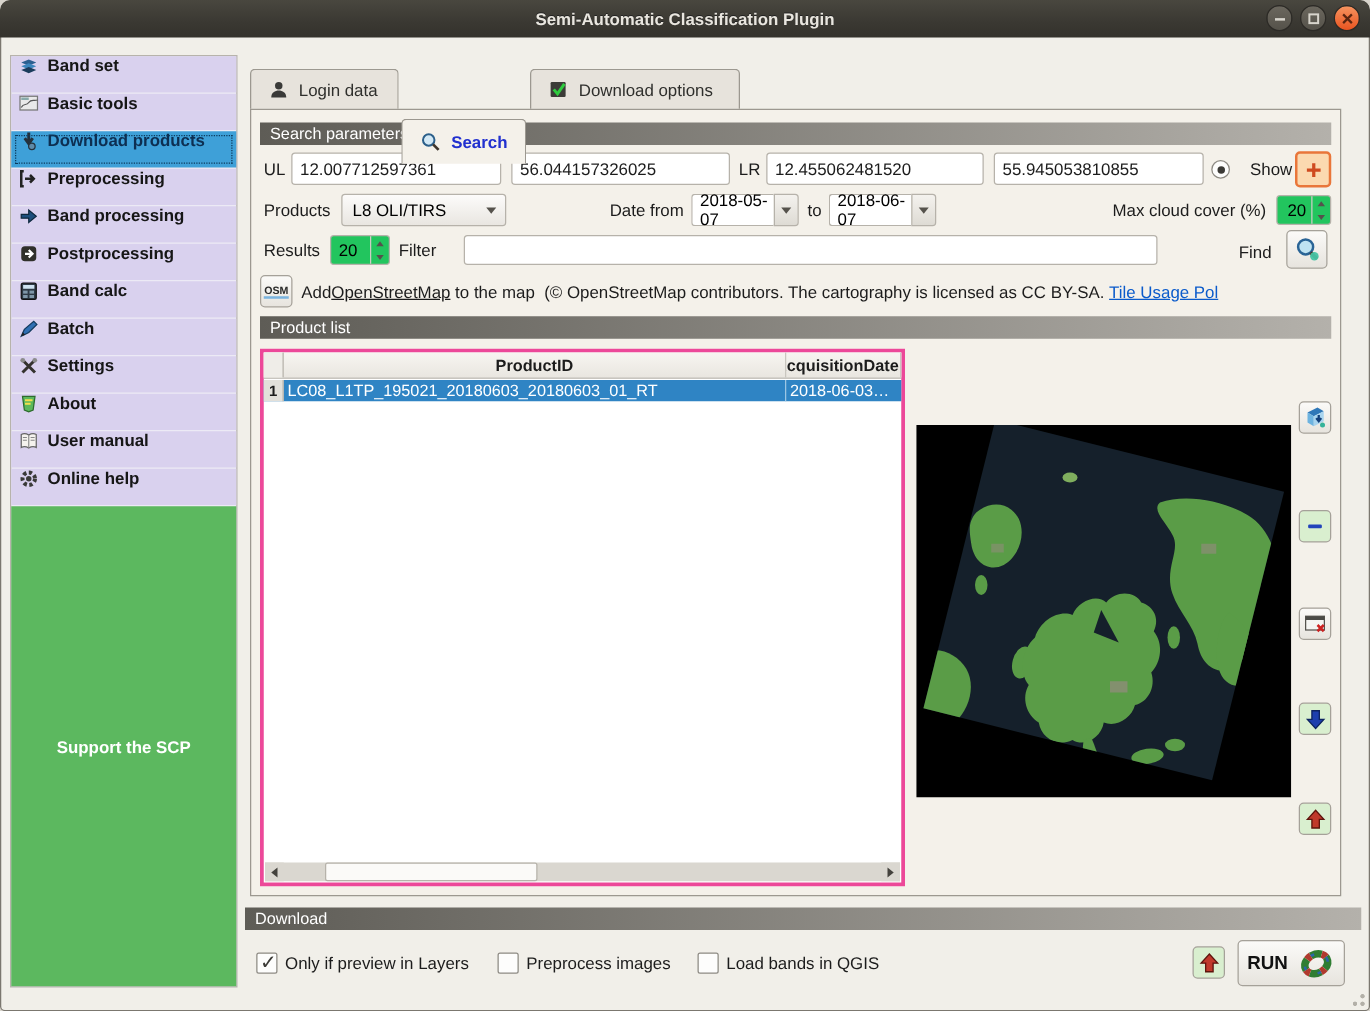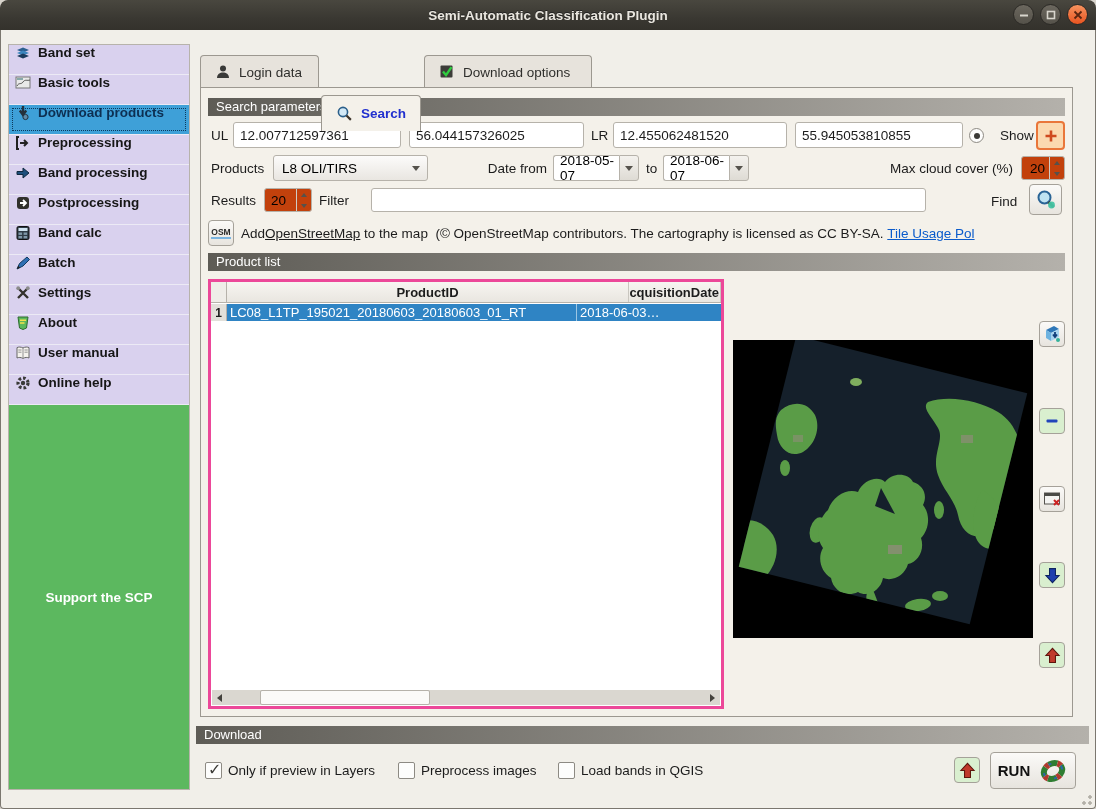--- a/index.html
+++ b/index.html
@@ -50,21 +50,21 @@
            border:1px solid #b6b2aa; border-radius:3px; display:flex; align-items:center;
            padding-left:8px; font-size:13.5px; cursor:pointer; }
   .combo .carrow { margin-left:auto; width:22px; align-self:stretch; display:flex; align-items:center; justify-content:center; }
   .tri-down { width:0; height:0; border-left:4px solid transparent; border-right:4px solid transparent; border-top:5px solid #55524c; }
   .datecombo { position:absolute; height:26px; display:flex; }
   .datecombo .dval { width:66px; background:#fff; border:1px solid #b6b2aa; border-right:none;
                      border-radius:3px 0 0 3px; display:flex; align-items:center; padding-left:6px; font-size:13.5px; }
   .datecombo .dbtn { width:20px; background:linear-gradient(#f4f2ee,#dedbd4); border:1px solid #b6b2aa;
                      border-radius:0 3px 3px 0; display:flex; align-items:center; justify-content:center; cursor:pointer; }
 
-  .spin { position:absolute; height:24px; display:flex; background:#c2410c; border:1px solid #b6b2aa; border-radius:3px; }
+  .spin { position:absolute; height:24px; display:flex; background:#22c55e; border:1px solid #b6b2aa; border-radius:3px; }
   .spin .sval { flex:1; display:flex; align-items:center; justify-content:flex-end; padding-right:4px; font-size:13.5px; }
   .spin .sarr { width:15px; border-left:1px solid #cfccc5; display:flex; flex-direction:column; cursor:pointer; }
   .spin .sarr div { flex:1; display:flex; align-items:center; justify-content:center; }
   .tri-up-s { width:0; height:0; border-left:3.5px solid transparent; border-right:3.5px solid transparent; border-bottom:4.5px solid #55524c; }
   .tri-down-s { width:0; height:0; border-left:3.5px solid transparent; border-right:3.5px solid transparent; border-top:4.5px solid #55524c; }
 
   .radio { position:absolute; width:15px; height:15px; border-radius:50%; background:#fdfdfc;
            border:1px solid #8d8a83; cursor:pointer; }
   .radio.on::after { content:""; position:absolute; left:3.5px; top:3.5px; width:6px; height:6px;
                      border-radius:50%; background:#3b3a36; }
@@ -271,21 +271,21 @@
     <input class="field" style="left: 594px; top: 34px; width: 168px;" value="55.945053810855">
     <div class="radio on" style="left:768px; top:40px;"></div>
     <div class="rowlbl" style="left:789px; top:34px;margin-left:10px;">Show</div>
     <div class="sqbtn orange" style="left:835px; top:33px; width:29px; height:29px;">
       <svg width="16" height="16" viewBox="0 0 16 16">
           <path d="M8 2.5v11M2.5 8h11" stroke="#cf4a1f" stroke-width="2.6"></path>
         </svg>
     </div>
 
     <div class="rowlbl" style="left:10px; top:67px;">Products</div>
-    <div class="combo" style="left:72px; top:67px; width:155px;">
+    <div class="combo" style="left:72px; top:67px; width:132px;">
       <span>L8 OLI/TIRS</span>
       <span class="carrow">
           <span class="tri-down"></span>
         </span>
     </div>
     <div class="rowlbl" style="left:280px; top:67px; width:66px; justify-content:flex-end;">Date from</div>
     <div class="datecombo" style="left:352px; top:67px;">
       <span class="dval">2018-05-07</span>
       <span class="dbtn">
           <span class="tri-down"></span>
@@ -349,21 +349,21 @@
     <div class="tablewrap">
       <div class="thead">
         <div class="rn"></div>
         <div class="hc" style="width:402px;">ProductID</div>
         <div class="hc" style="flex:1; justify-content:flex-start;">
           <span style="margin-left:-9px;">AcquisitionDate</span>
         </div>
       </div>
       <div class="trow">
         <div class="rn">1</div>
-        <div class="c" style="width:350px; border-right:1px solid #9cc6e4;">LC08_L1TP_195021_20180603_20180603_01_RT</div>
+        <div class="c" style="width:402px; border-right:1px solid #9cc6e4;">LC08_L1TP_195021_20180603_20180603_01_RT</div>
         <div class="c" style="flex:1;">2018-06-03…</div>
       </div>
       <div class="hscroll">
         <div class="sa" style="margin-right:auto;">
             <span class="tri-l"></span>
           </div>
         <div class="thumb"></div>
         <div class="sa">
             <span class="tri-r"></span>
           </div>

